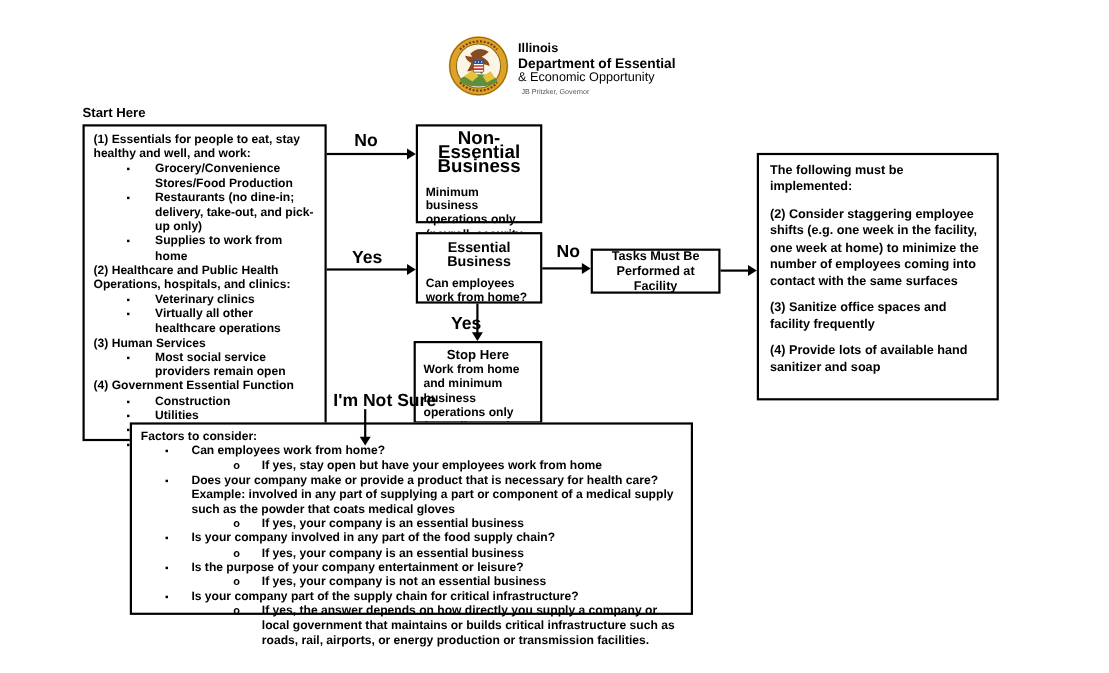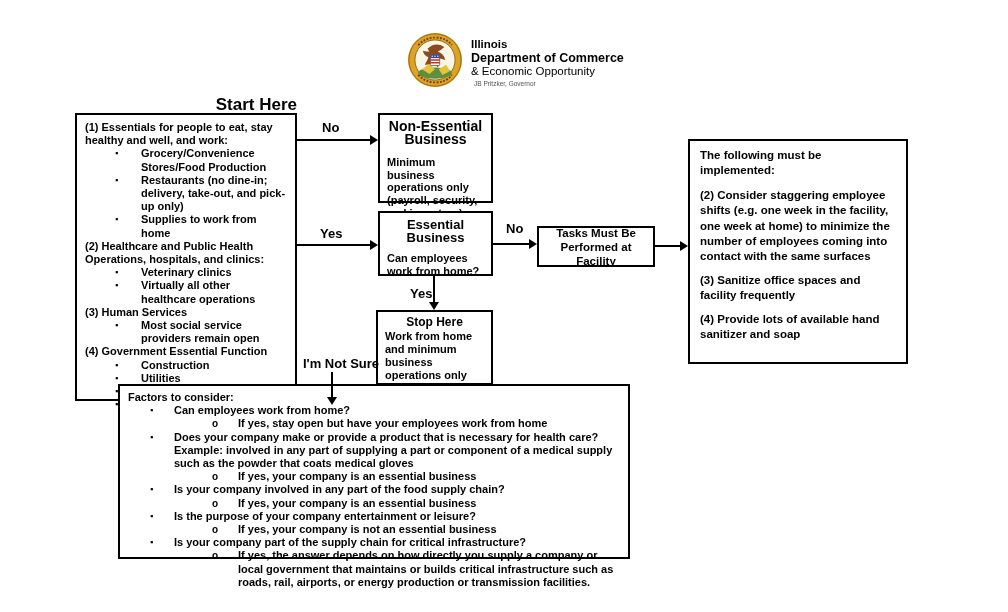--- a/index.html
+++ b/index.html
@@ -8,34 +8,34 @@
   
   .hdr{position:absolute;left:407px;top:32px;display:flex;align-items:flex-start;}
   .seal{width:56px;height:56px;}
   .hdr-text{margin-left:8px;padding-top:6px;line-height:1.12;}
   .hdr-l1{font-weight:700;font-size:11.5px;}
   .hdr-l2{font-weight:700;font-size:12.5px;}
   .hdr-l3{font-weight:400;font-size:11.5px;}
   .hdr-l4{font-weight:400;font-size:6.5px;color:#555;margin-top:2px;padding-left:3px;}
   
   .box{position:absolute;background:#fff;border:2px solid #000;box-sizing:border-box;font-weight:700;}
-  .lbl{position:absolute;font-weight:700;font-size:13px;white-space:nowrap;}
+  .lbl{position:absolute;font-weight:700;font-size:16px;white-space:nowrap;}
   
-  .start-lbl{left:75px;top:95px;width:222px;text-align:right;font-size:17px;}
+  .start-lbl{left:75px;top:95px;width:222px;text-align:left;font-size:12px;}
   
   .cat{left:75px;top:113px;width:222px;height:288px;padding:6px 8px 4px 8px;font-size:11px;line-height:13.2px;}
   .cat .q{margin:0 0 7px 0;}
   .li{position:relative;}
   .li .bullet{position:absolute;}
   .cat .lv0{padding-left:0;}
   .cat .lv1{padding-left:56px;}
   .cat .lv1 .bullet{left:30px;font-size:9px;}
   
   .noness{left:378px;top:113px;width:115px;height:90px;padding:5px 7px;font-size:11px;line-height:12.6px;}
-  .noness .ttl{text-align:center;margin:0 0 11px 0;font-size:14px;}
+  .noness .ttl{text-align:center;margin:0 0 11px 0;font-size:17px;}
   
   .ess{left:378px;top:211px;width:115px;height:65px;padding:6px 7px;font-size:11px;line-height:12.6px;}
   .ess .ttl{text-align:center;margin:0 0 8px 0;font-size:13px;}
   
   .stop{left:376px;top:310px;width:117px;height:75px;padding:4px 7px;font-size:11px;line-height:13px;}
   .stop .ttl{text-align:center;margin:0 0 1px 0;font-size:12px;}
   
   .tasks{left:537px;top:226px;width:118px;height:41px;display:flex;align-items:center;justify-content:center;
          text-align:center;font-size:11.5px;line-height:14px;padding:2px;}
   
@@ -75,21 +75,21 @@
       <rect x="25" y="24" width="10" height="4" fill="#2e4a8f"></rect>
       <path d="M25 30 h10 M25 33 h10" stroke="#c0392b" stroke-width="1.6"></path>
       <circle cx="27" cy="26" r="0.7" fill="#fff"></circle>
         <circle cx="30" cy="26" r="0.7" fill="#fff"></circle>
         <circle cx="33" cy="26" r="0.7" fill="#fff"></circle>
       <path d="M12 14 Q20 6 30 6 Q42 6 48 14" fill="none" stroke="#7a3b1a" stroke-width="2" stroke-dasharray="2 1.6"></path>
       <path d="M12 46 Q20 54 30 54 Q42 54 48 46" fill="none" stroke="#7a3b1a" stroke-width="2" stroke-dasharray="2 1.6"></path>
     </svg>
     <div class="hdr-text">
       <div class="hdr-l1">Illinois</div>
-      <div class="hdr-l2">Department of Commerce</div>
+      <div class="hdr-l2">Department of Essential</div>
       <div class="hdr-l3">&amp; Economic Opportunity</div>
       <div class="hdr-l4">JB Pritzker, Governor</div>
     </div>
   </div>
 
   <div class="lbl start-lbl">Start Here</div>
 
   <div class="box cat">
     <div>
 

